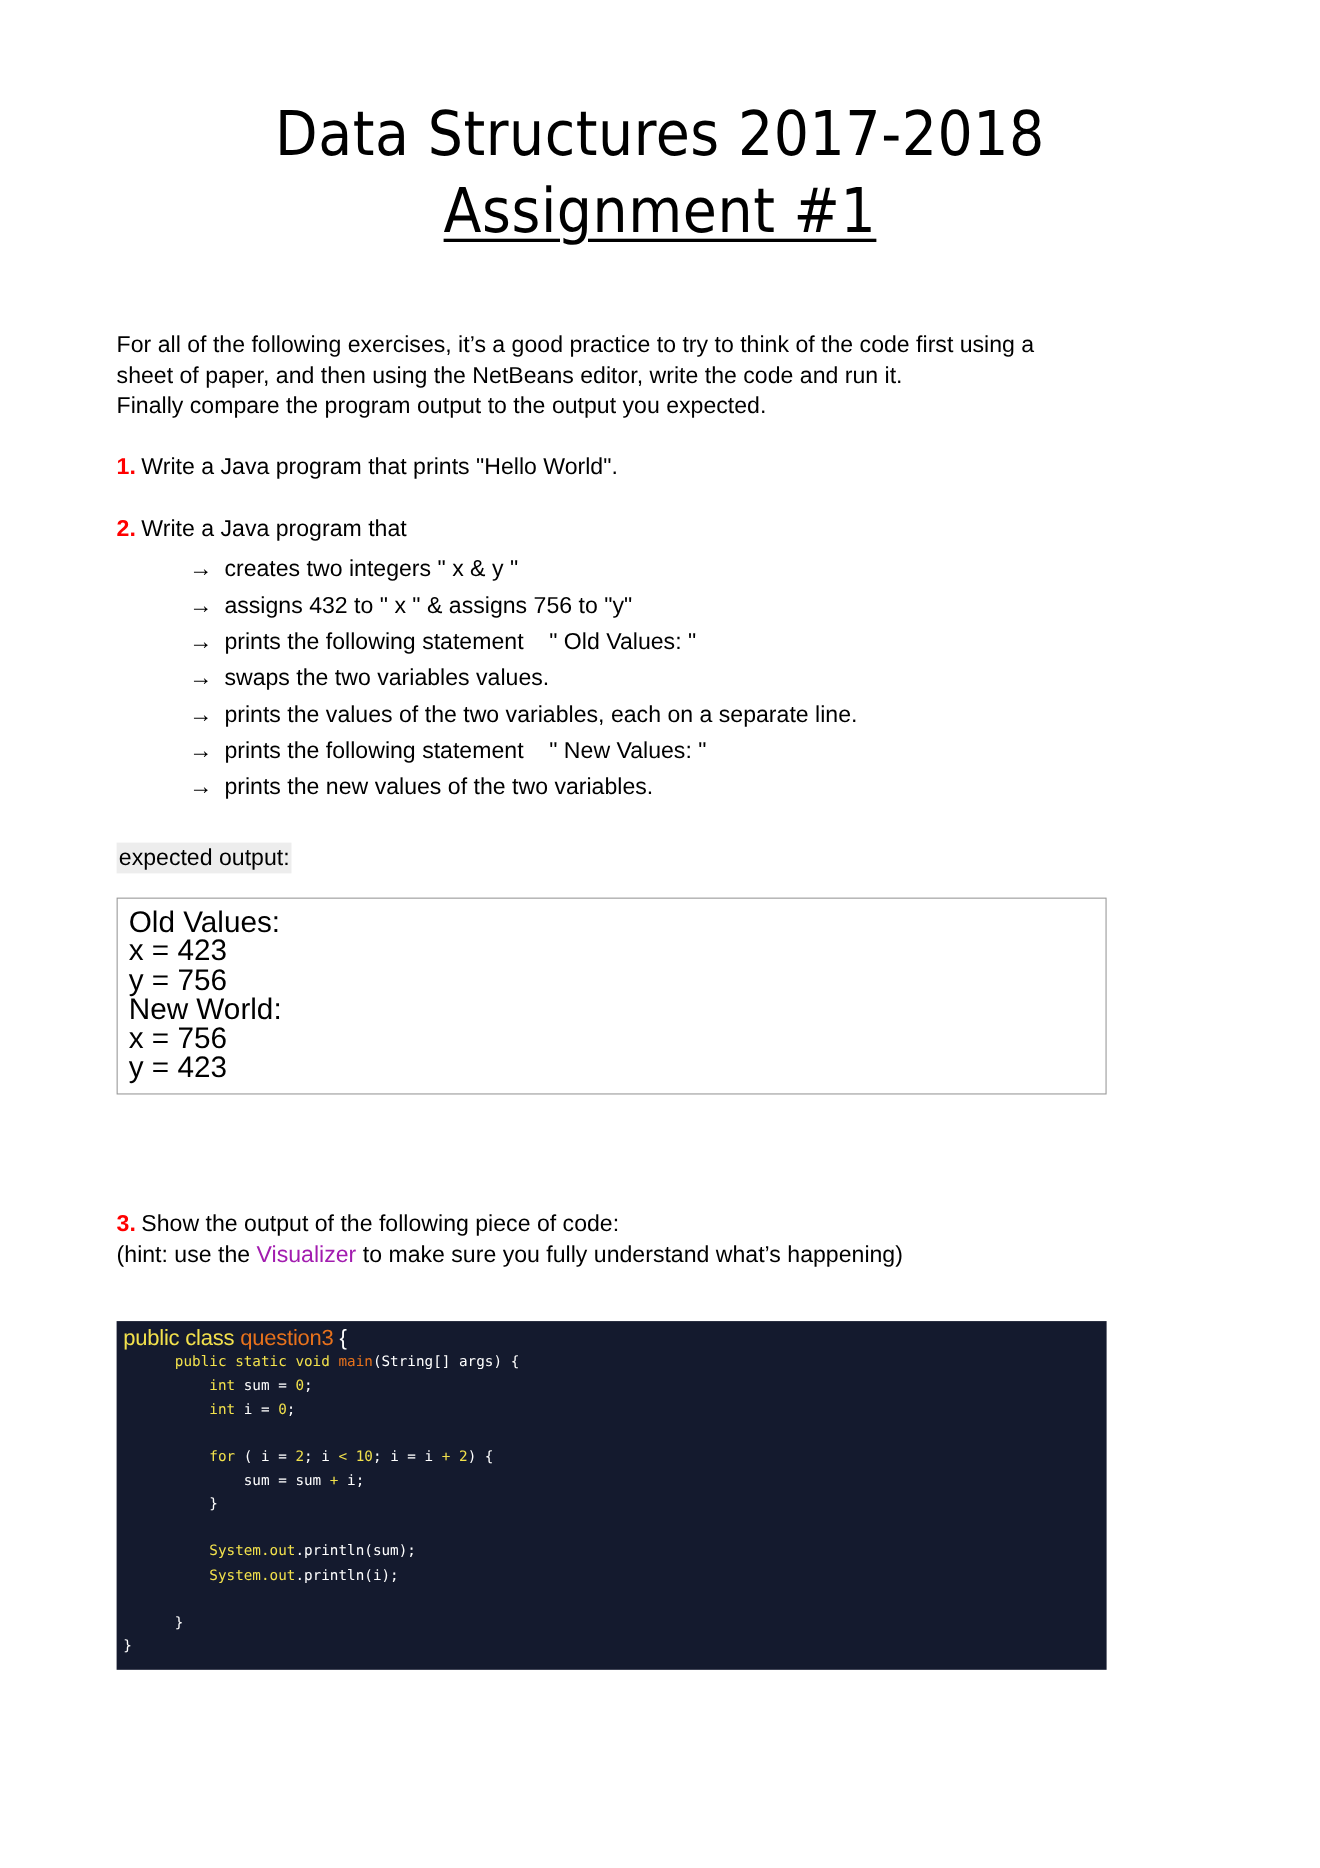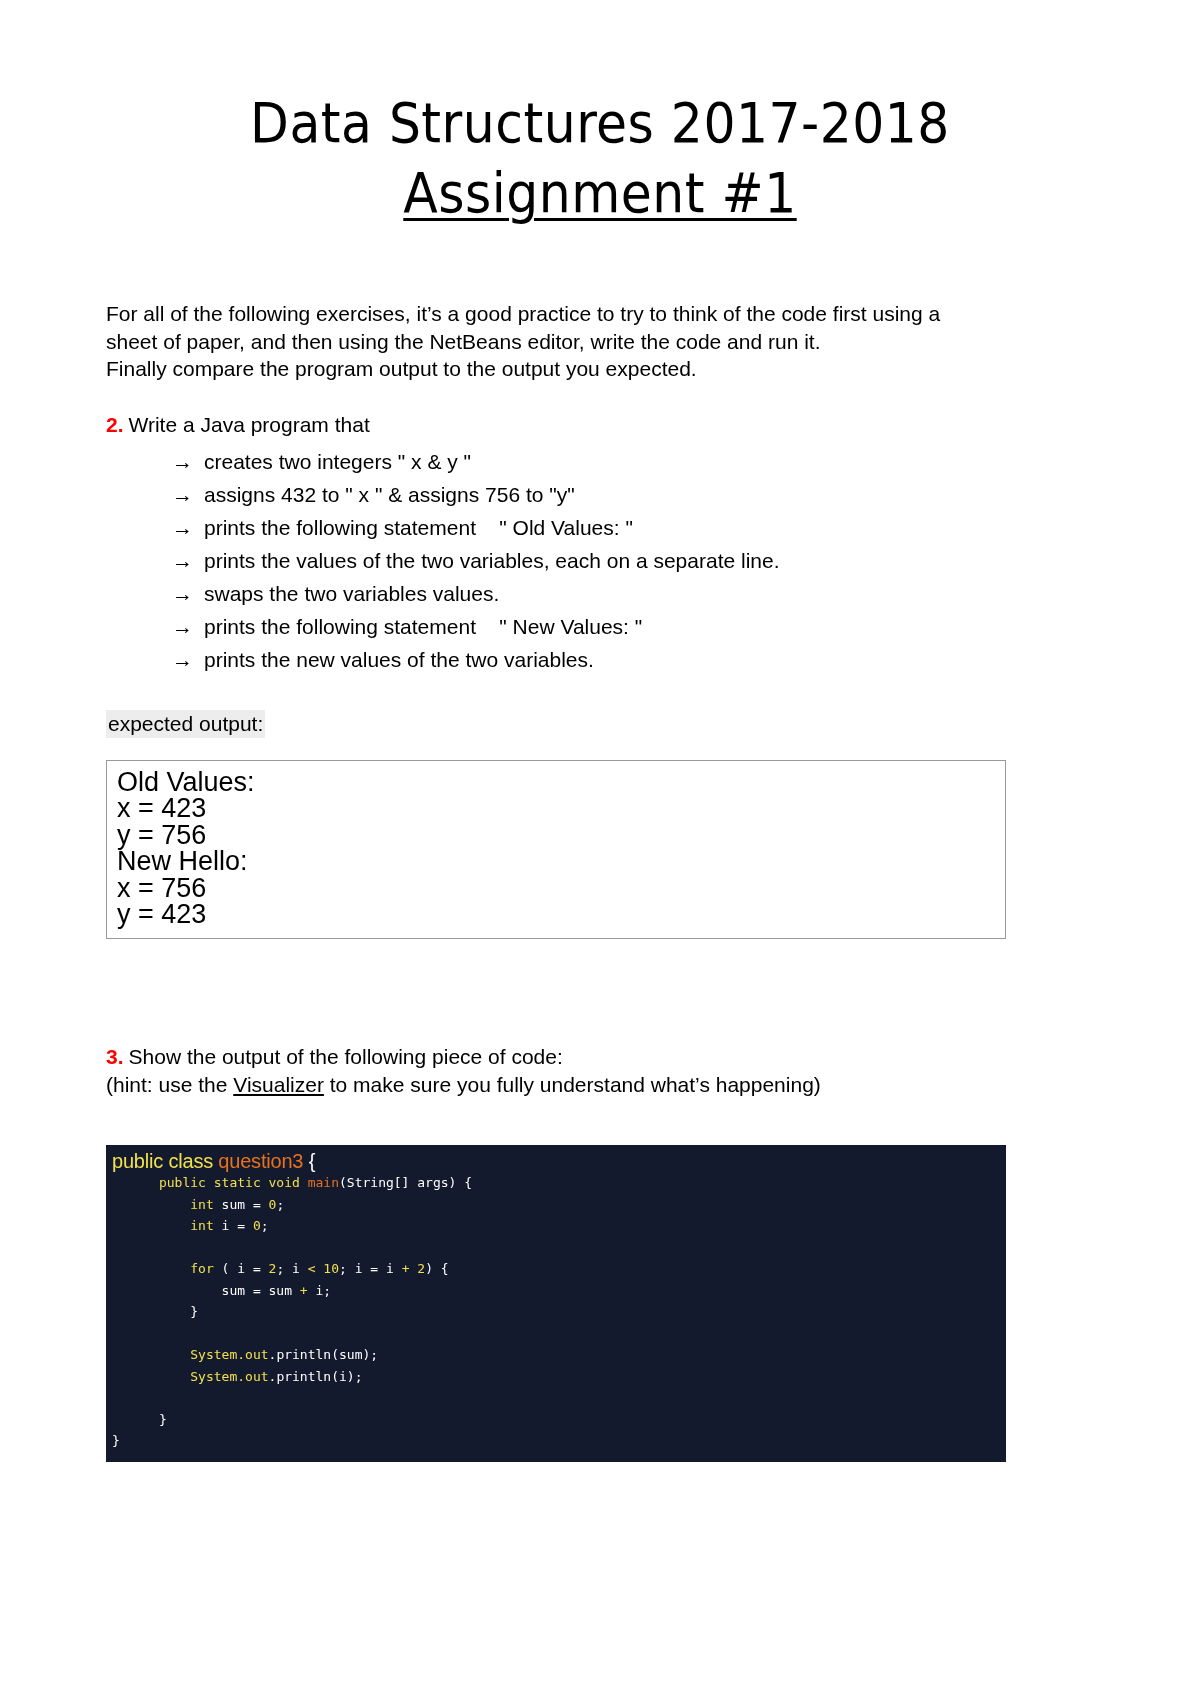--- a/index.html
+++ b/index.html
@@ -110,22 +110,21 @@
   .q3 {
     margin-top: 104px;
     font-size: 21px;
     line-height: 28px;
   }
   .q3-hint {
     font-size: 21px;
     line-height: 28px;
   }
   .link {
-    color: #000000;
-    text-decoration: underline;
+    color: #a21caf;
   }
 
   
   .code-block {
     margin-top: 46px;
     background: #141a2e;
     width: 900px;
     box-sizing: border-box;
     padding: 6px 0 10px 0;
   }
@@ -160,44 +159,47 @@
   </div>
 
   <div class="content">
 
     <div class="intro">
       <div>For all of the following exercises, it’s a good practice to try to think of the code first using a</div>
       <div>sheet of paper, and then using the NetBeans editor, write the code and run it.</div>
       <div>Finally compare the program output to the output you expected.</div>
     </div>
 
+    <div class="q-item">
+      <span class="q-num">1.</span><span class="q-text">Write a Java program that prints "Hello World".</span>
+    </div>
 
     <div class="q-item">
       <span class="q-num">2.</span><span class="q-text">Write a Java program that</span>
     </div>
 
     <div class="bullets">
       <div class="bullet"><span class="arrow">→</span><span>creates two integers " x &amp; y "</span></div>
       <div class="bullet"><span class="arrow">→</span><span>assigns 432 to " x " &amp; assigns 756 to "y"</span></div>
       <div class="bullet"><span class="arrow">→</span><span>prints the following statement    " Old Values: "</span></div>
+      <div class="bullet"><span class="arrow">→</span><span>swaps the two variables values.</span></div>
       <div class="bullet"><span class="arrow">→</span><span>prints the values of the two variables, each on a separate line.</span></div>
-      <div class="bullet"><span class="arrow">→</span><span>swaps the two variables values.</span></div>
       <div class="bullet"><span class="arrow">→</span><span>prints the following statement    " New Values: "</span></div>
       <div class="bullet"><span class="arrow">→</span><span>prints the new values of the two variables.</span></div>
     </div>
 
     <div>
       <span class="expected-label">expected output:</span>
     </div>
 
     <div class="output-box">
       <div class="output-line">Old Values:</div>
       <div class="output-line">x = 423</div>
       <div class="output-line">y = 756</div>
-      <div class="output-line">New Hello:</div>
+      <div class="output-line">New World:</div>
       <div class="output-line">x = 756</div>
       <div class="output-line">y = 423</div>
     </div>
 
     <div class="q3">
       <span class="q-num">3.</span><span class="q-text">Show the output of the following piece of code:</span>
     </div>
     <div class="q3-hint"><span>(hint: use the </span><span class="link">Visualizer</span><span> to make sure you fully understand what’s happening)</span></div>
 
     <div class="code-block">

